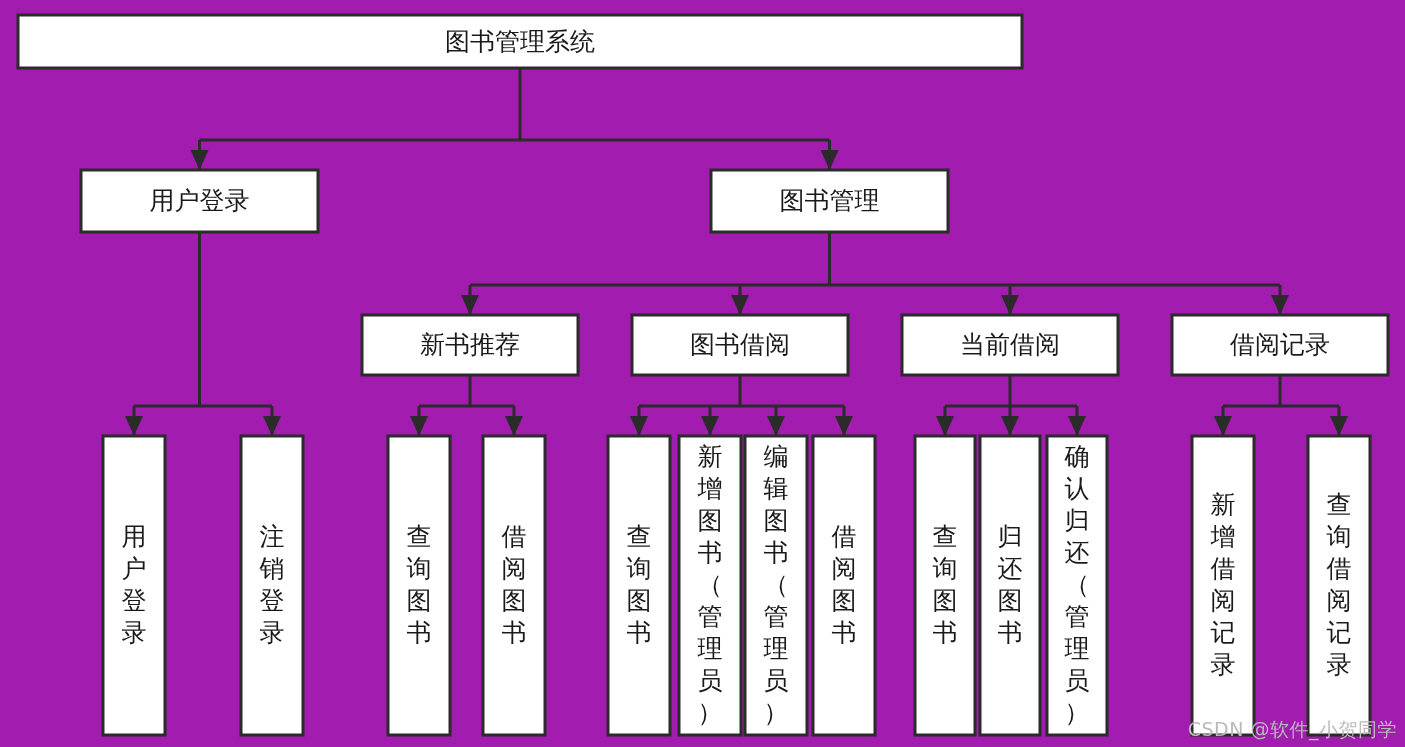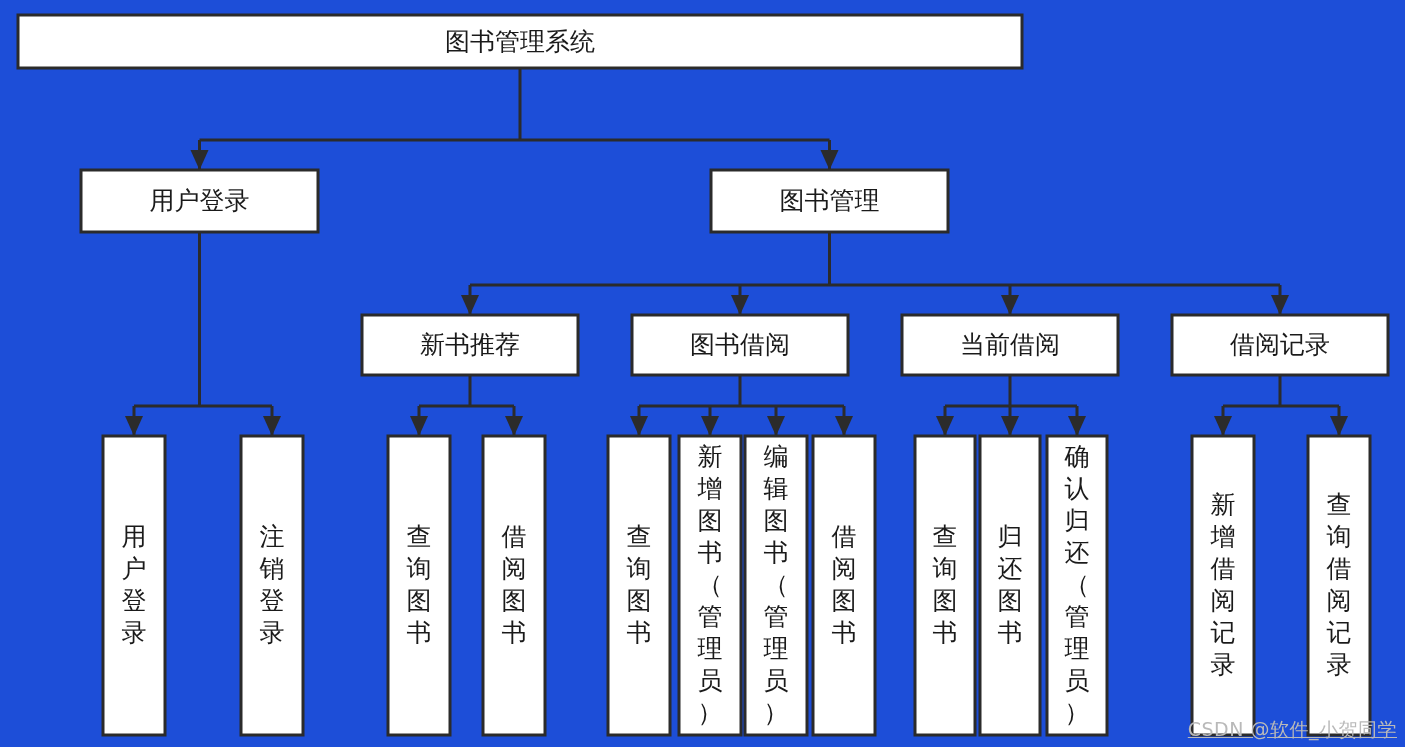--- a/index.html
+++ b/index.html
@@ -10,21 +10,21 @@
   body {
     width: 1405px;
     height: 747px;
     font-family: "DejaVu Sans", "Liberation Sans", sans-serif;
     overflow: hidden;
   }
   #diagram-root {
     position: relative;
     width: 1405px;
     height: 747px;
-    background: #1d4ed8;
+    background: #a21caf;
   }
   svg#tree-svg {
     position: absolute;
     left: 0;
     top: 0;
     width: 1405px;
     height: 747px;
   }
   .node-rect {
     fill: #ffffff;
@@ -57,21 +57,20 @@
   .watermark {
     position: absolute;
     right: 8px;
     bottom: 4px;
     font-family: "DejaVu Sans", "Liberation Sans", sans-serif;
     font-size: 19px;
     color: #b9b9b9;
     letter-spacing: 0.5px;
     white-space: nowrap;
     user-select: none;
-    text-decoration: underline;
   }
 </style>
 </head>
 <body>
 
 <div id="diagram-root">
   <svg id="tree-svg" viewBox="0 0 1405 747">
     <g id="edges-layer">
         <line x1="520" y1="68" x2="520" y2="140" class="edge-line"></line>
         <line x1="199.5" y1="140" x2="829.5" y2="140" class="edge-line"></line>

